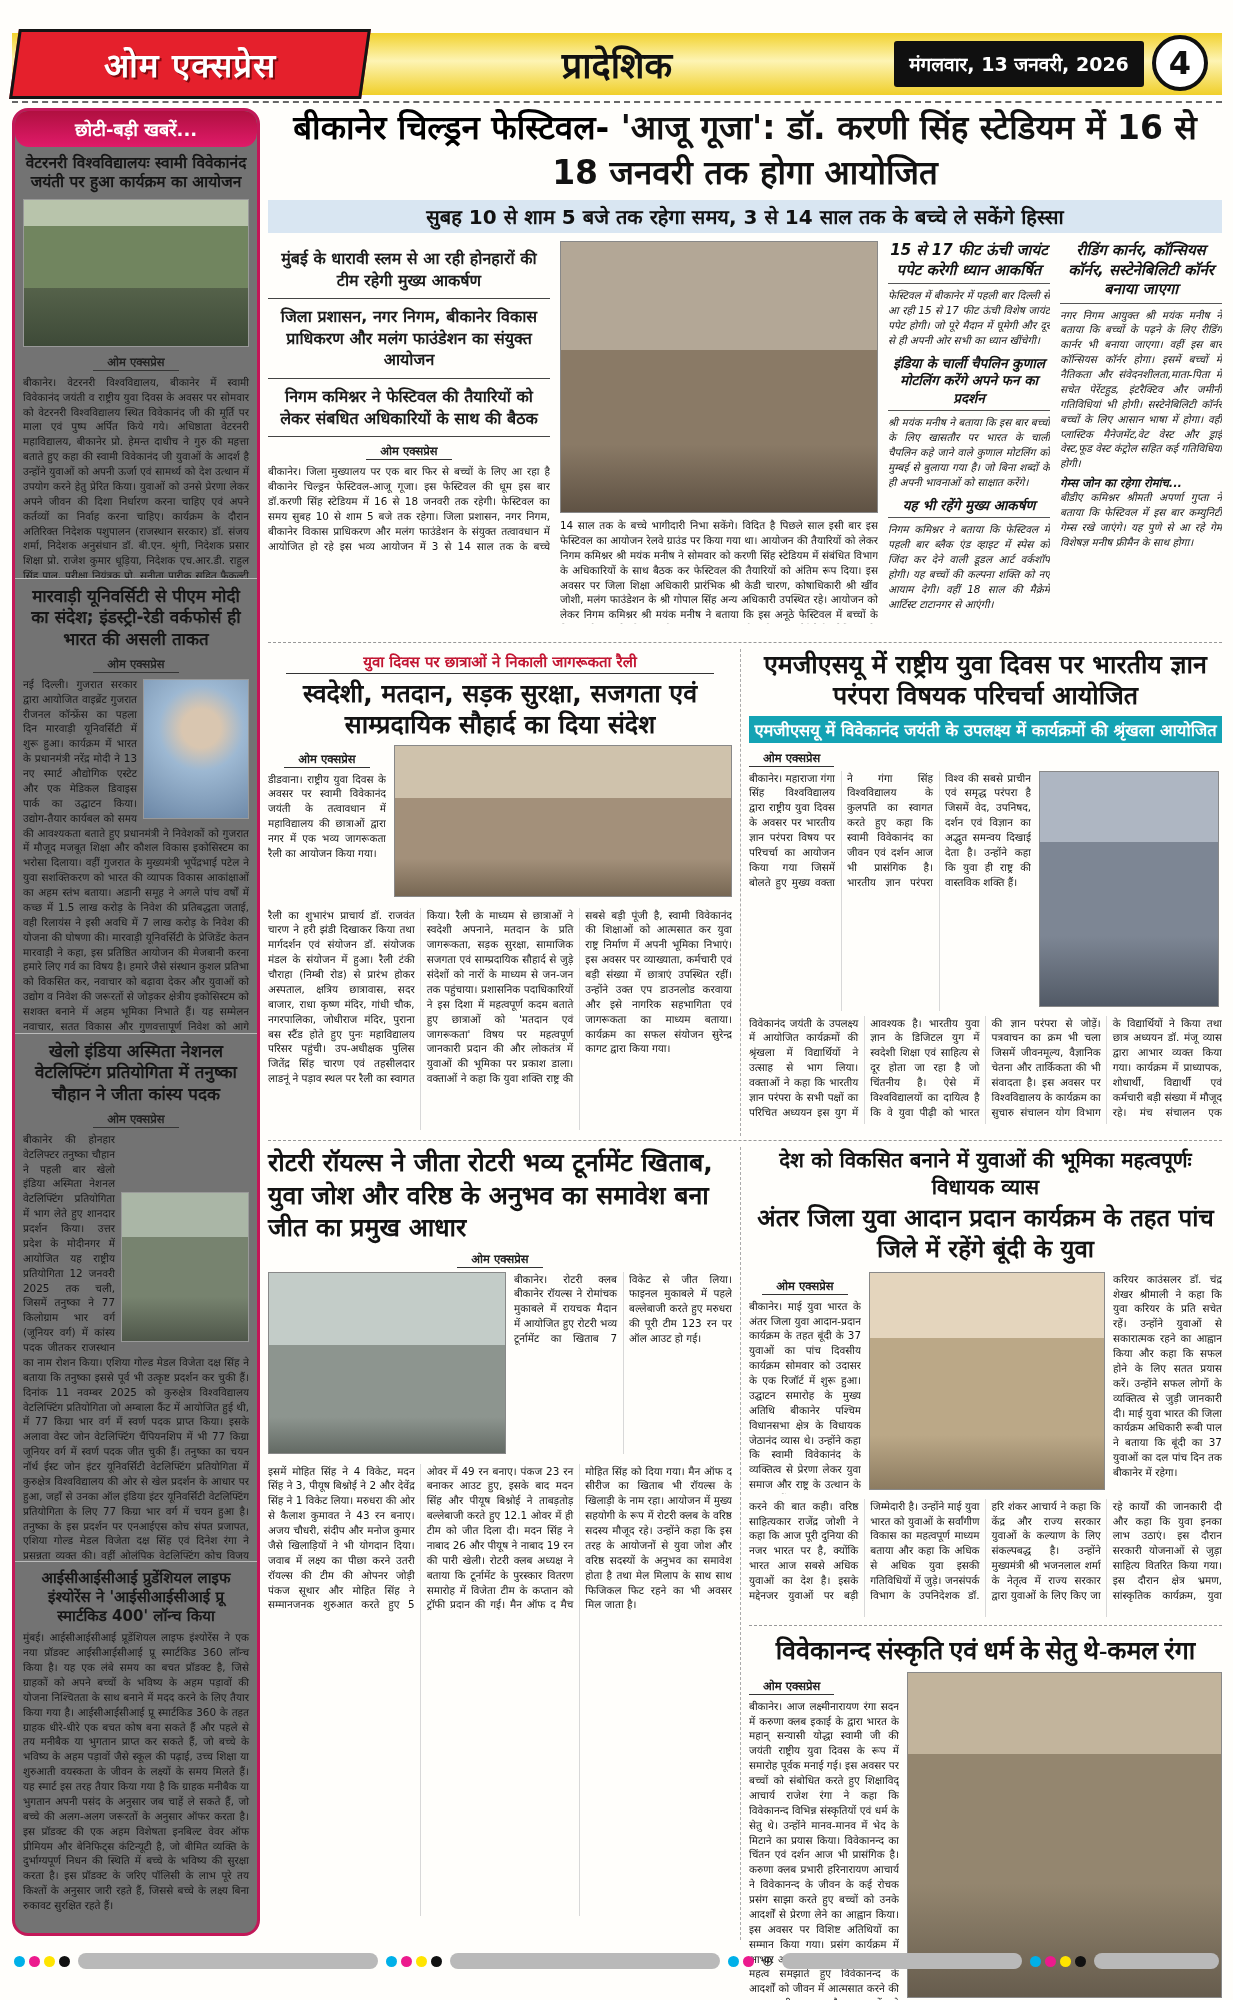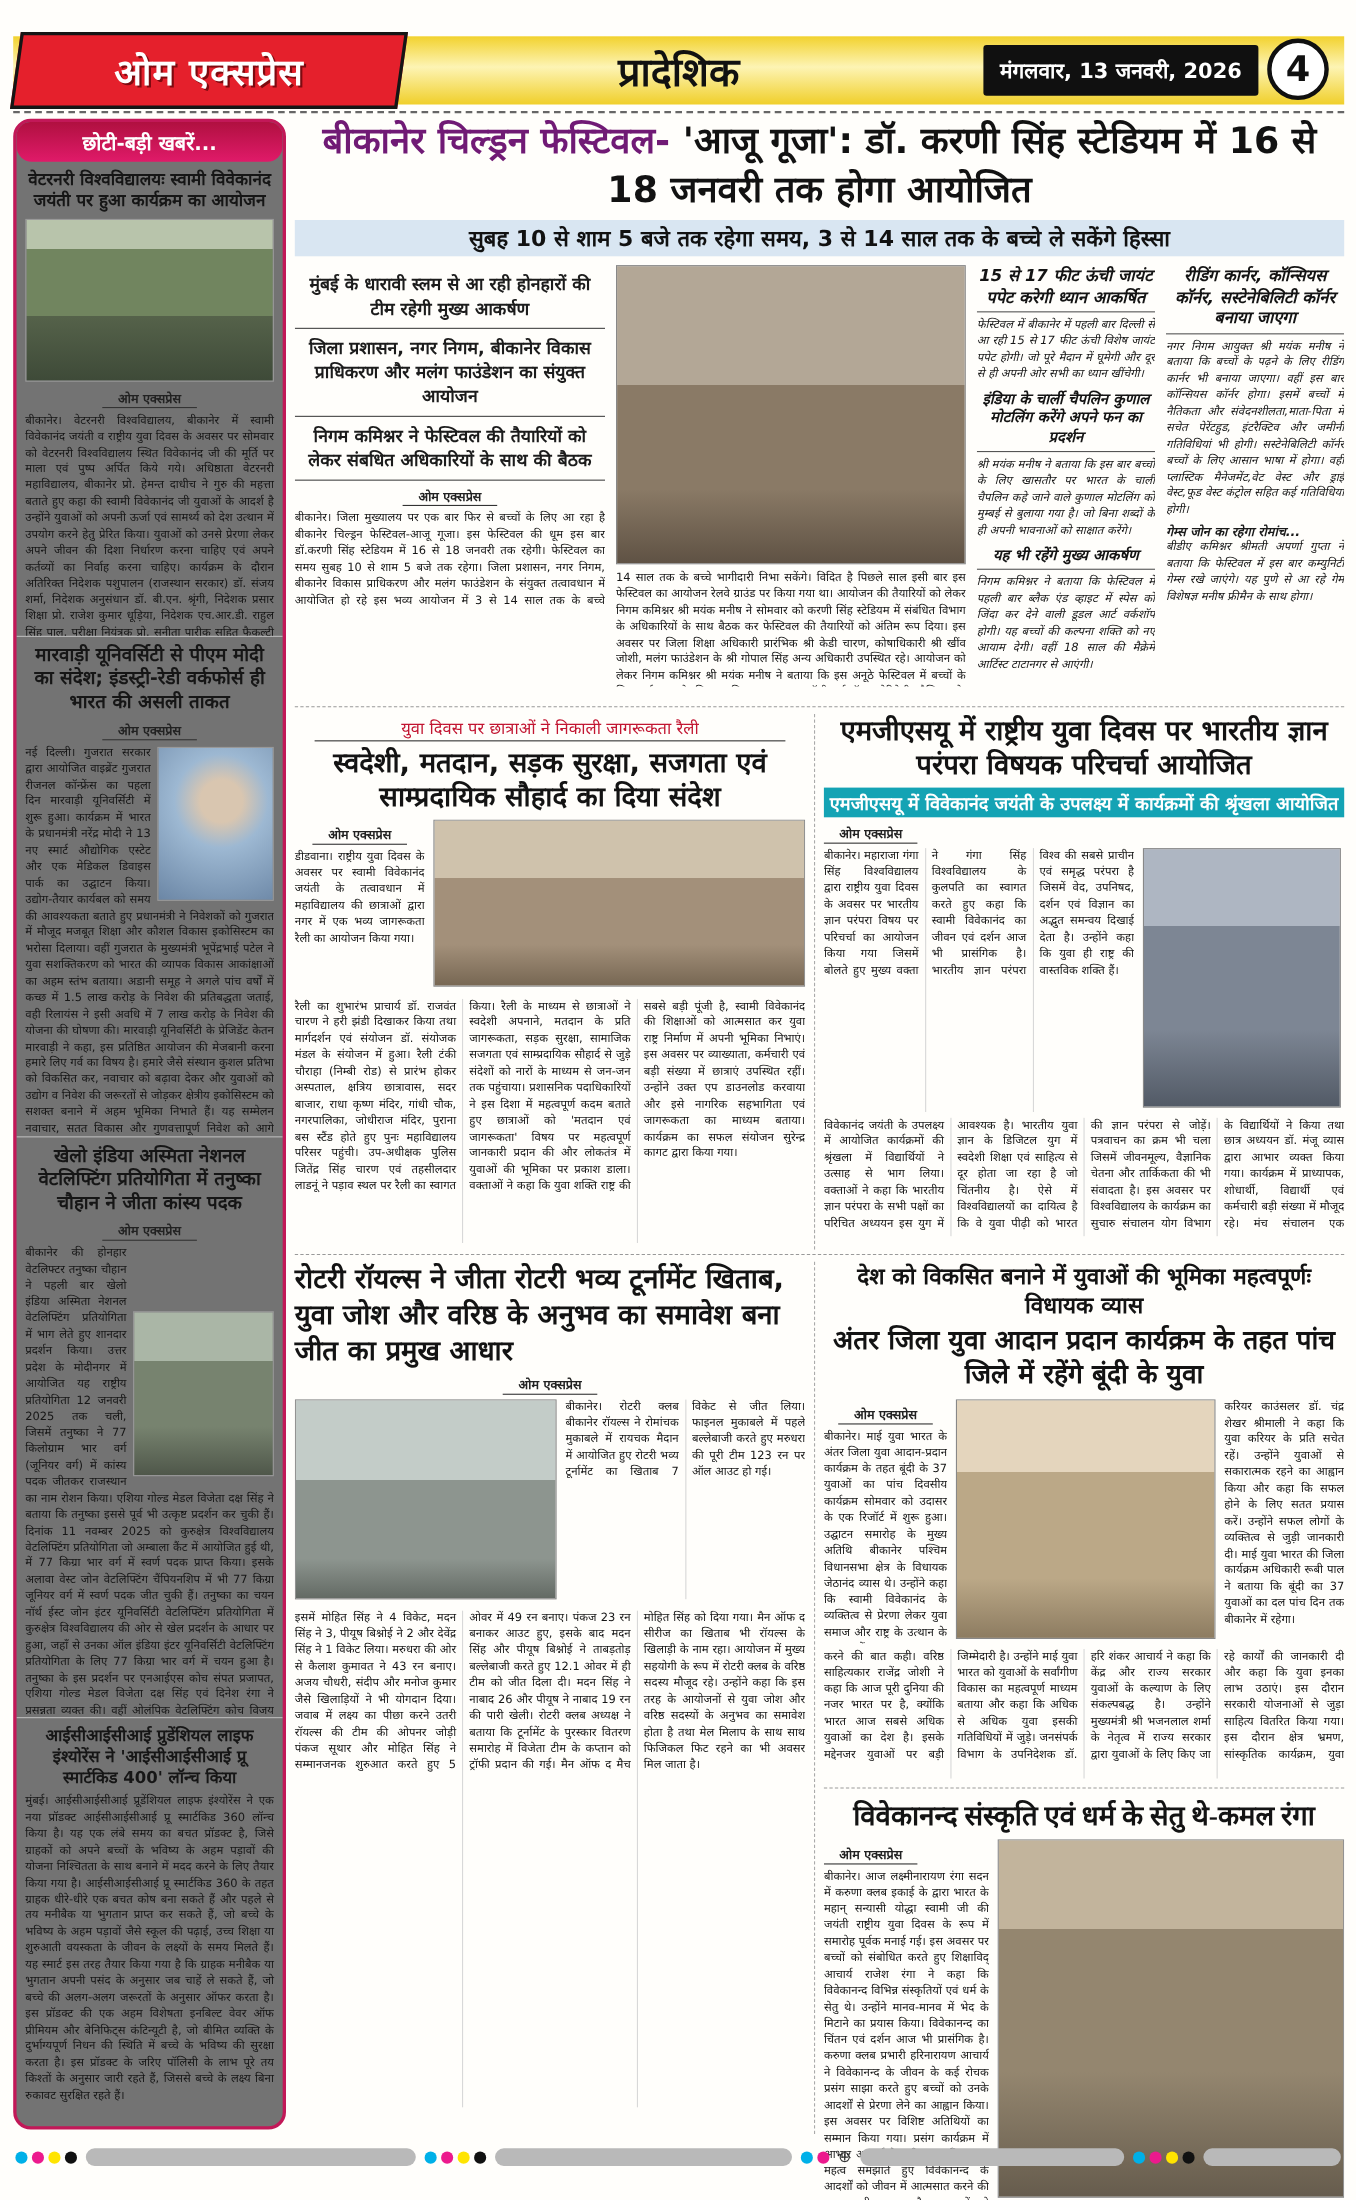--- a/index.html
+++ b/index.html
@@ -33,41 +33,41 @@
   .sb-photo { width:100%; height:148px; margin:6px 0 4px; border:1px solid #999; }
   .byline-wrap { text-align:center; margin:3px 0 4px; }
   .byline { display:inline-block; font-weight:bold; font-size:11.5px; color:#222;
     border-bottom:1.5px solid #333; padding:0 14px 1px; }
   .body-txt { font-size:10.4px; line-height:1.43; text-align:justify; color:#161616; }
   .float-photo { float:right; margin:2px 0 3px 6px; border:1px solid #999; }
 
   
   .main { position:absolute; left:268px; top:106px; width:954px; }
   .lead-headline { text-align:center; font-weight:bold; font-size:33px; line-height:1.35; }
-  .hl-red { color:#701a75; } .hl-black { color:#121212; }
+  .hl-red { color:#000000; } .hl-black { color:#121212; }
   .lead-strip { margin-top:5px; background:#d9e6f2; font-weight:bold; font-size:20px; color:#111;
     text-align:center; padding:3px 0; }
   .lead-content { display:flex; gap:10px; margin-top:8px; height:388px; overflow:hidden; }
   .lead-colL { width:282px; flex:none; }
   .lead-bullet { font-weight:bold; font-size:16px; color:#1c1c1c; text-align:center; line-height:1.35;
     padding:7px 6px; border-bottom:1.5px solid #444; }
   .lead-colM { width:318px; flex:none; }
   .lead-photo { width:100%; height:272px; border:1px solid #888; }
   .lead-colR { flex:1; display:flex; gap:10px; }
   .lead-colR > div { flex:1; overflow:hidden;font-style:italic; }
   .sec-head { font-weight:bold; font-size:13.5px; line-height:1.3; color:#141414; text-align:center;
     border-bottom:1px solid #555; padding-bottom:3px; margin:7px 0 4px; }
   .sec-head.first { margin-top:0; font-size:15px; }
   .inline-head { font-weight:bold; font-size:11.5px; margin-top:4px; }
 
   .band { position:absolute; display:flex; }
   .band-mid { left:268px; top:642px; width:954px; height:494px; border-top:1px dashed #999; padding-top:6px; gap:0; }
   .mid-left { width:472px; flex:none; padding-right:8px; }
   .mid-right { width:482px; flex:none; border-left:1px dashed #aaa; padding-left:8px; }
-  .kicker { color:#c21531; font-weight:normal; font-size:15px; text-align:center; border-bottom:1.5px solid #333;
+  .kicker { color:#c21531; font-weight:bold; font-size:15px; text-align:center; border-bottom:1.5px solid #333;
     padding-bottom:2px; margin:2px 18px 4px; }
   .mid-head { font-weight:bold; font-size:25px; line-height:1.25; text-align:center; color:#131313; }
   .teal-strip { background:#14a3b4; color:#fff; font-weight:bold; font-size:16.5px; text-align:center;
     padding:2px 4px; margin-top:4px; }
   .row { display:flex; gap:8px; margin-top:4px; overflow:hidden; }
   .cols2 { column-count:2; } .cols3 { column-count:3; } .cols4 { column-count:4; }
   .cols2,.cols3,.cols4 { column-gap:12px; column-rule:1px solid #d8d8d8; overflow:hidden; }
   .photo { border:1px solid #888; flex:none; }
 
   .band-low { left:268px; top:1140px; width:954px; height:800px; border-top:1px dashed #999; padding-top:6px; }

